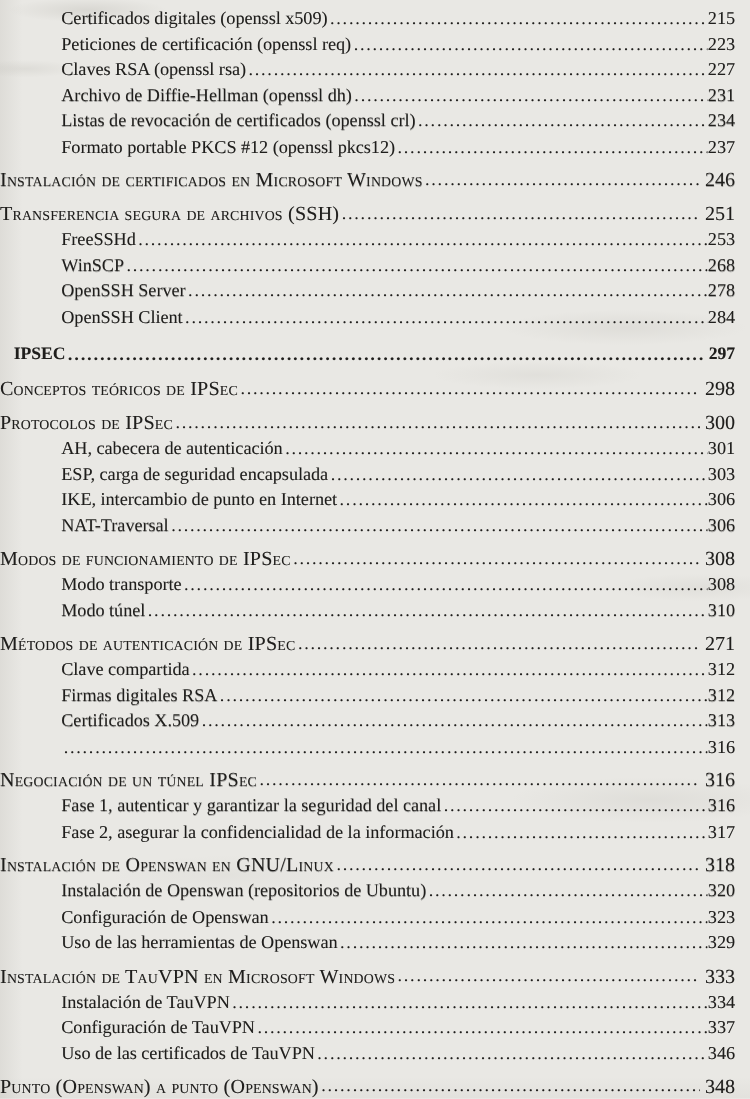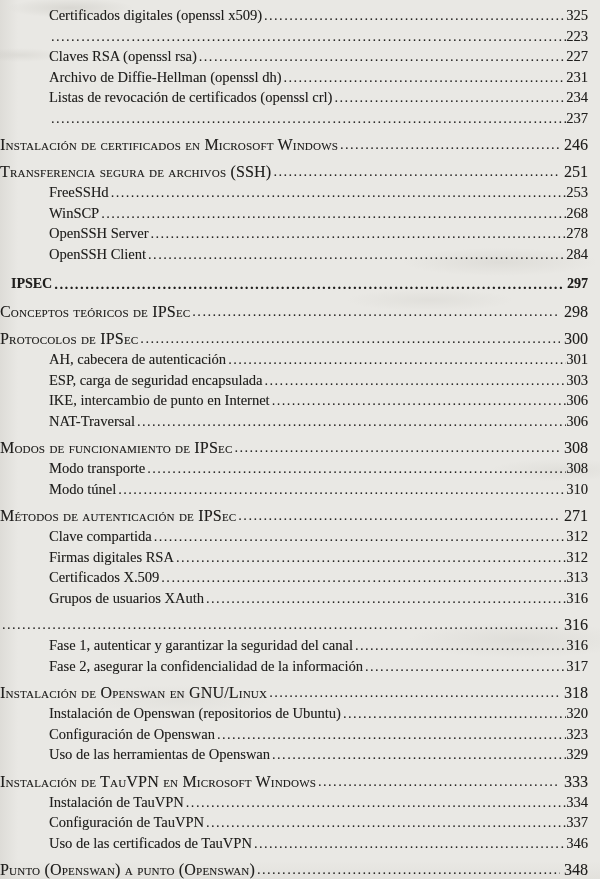--- a/index.html
+++ b/index.html
@@ -89,42 +89,44 @@
   }
 </style>
 </head>
 <body>
 
 <div class="page">
   <div class="toc">
       <div class="row lvl2">
         <span class="label">Certificados digitales (openssl x509)</span>
         <span class="leader" aria-hidden="true"></span>
-        <span class="pagenum">325</span>
-      </div>
-      <div class="row lvl2">
+        <span class="pagenum">215</span>
+      </div>
+      <div class="row lvl2">
+        <span class="label">Peticiones de certificación (openssl req)</span>
         <span class="leader" aria-hidden="true"></span>
         <span class="pagenum">223</span>
       </div>
       <div class="row lvl2">
         <span class="label">Claves RSA (openssl rsa)</span>
         <span class="leader" aria-hidden="true"></span>
         <span class="pagenum">227</span>
       </div>
       <div class="row lvl2">
         <span class="label">Archivo de Diffie-Hellman (openssl dh)</span>
         <span class="leader" aria-hidden="true"></span>
         <span class="pagenum">231</span>
       </div>
       <div class="row lvl2">
         <span class="label">Listas de revocación de certificados (openssl crl)</span>
         <span class="leader" aria-hidden="true"></span>
         <span class="pagenum">234</span>
       </div>
       <div class="row lvl2">
+        <span class="label">Formato portable PKCS #12 (openssl pkcs12)</span>
         <span class="leader" aria-hidden="true"></span>
         <span class="pagenum">237</span>
       </div>
       <div class="row lvl1">
         <span class="label">Instalación de certificados en Microsoft Windows</span>
         <span class="leader" aria-hidden="true"></span>
         <span class="pagenum">246</span>
       </div>
       <div class="row lvl1">
         <span class="label">Transferencia segura de archivos (SSH)</span>
@@ -215,25 +217,25 @@
         <span class="label">Firmas digitales RSA</span>
         <span class="leader" aria-hidden="true"></span>
         <span class="pagenum">312</span>
       </div>
       <div class="row lvl2">
         <span class="label">Certificados X.509</span>
         <span class="leader" aria-hidden="true"></span>
         <span class="pagenum">313</span>
       </div>
       <div class="row lvl2">
-        <span class="label">Grupos de usuarios XAuth</span>
         <span class="leader" aria-hidden="true"></span>
         <span class="pagenum">316</span>
       </div>
       <div class="row lvl1">
+        <span class="label">Negociación de un túnel IPSec</span>
         <span class="leader" aria-hidden="true"></span>
         <span class="pagenum">316</span>
       </div>
       <div class="row lvl2">
         <span class="label">Fase 1, autenticar y garantizar la seguridad del canal</span>
         <span class="leader" aria-hidden="true"></span>
         <span class="pagenum">316</span>
       </div>
       <div class="row lvl2">
         <span class="label">Fase 2, asegurar la confidencialidad de la información</span>

